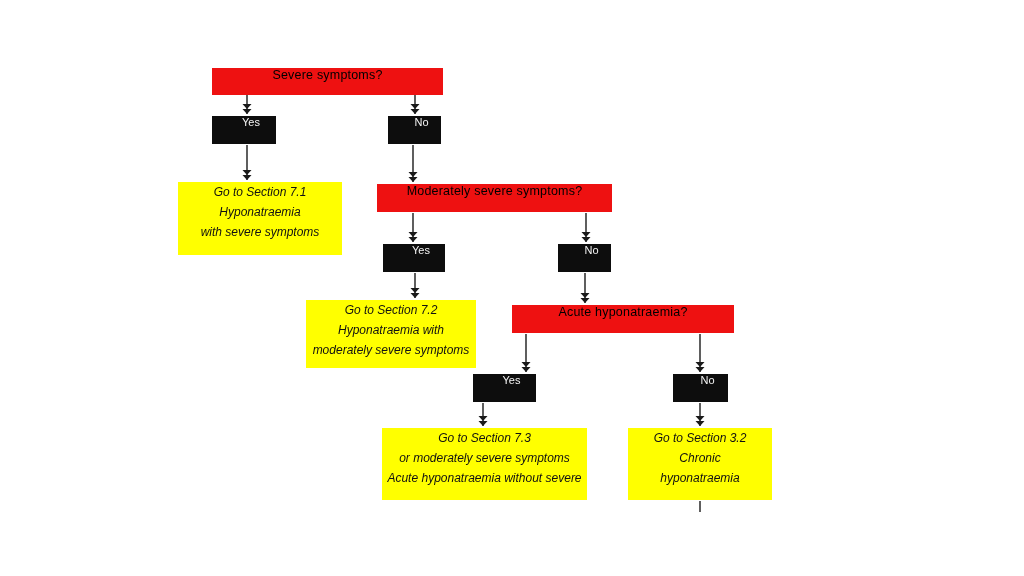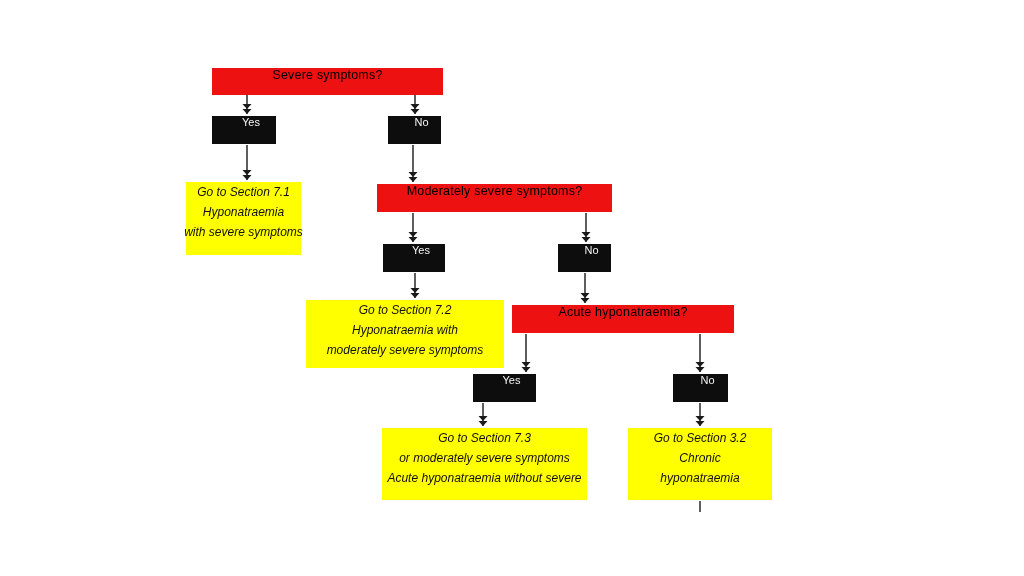--- a/index.html
+++ b/index.html
@@ -128,27 +128,27 @@
   </div>
 
   <div class="node answer" style="left:473px;top:374px;width:63px;height:28px">
     <span>Yes</span>
   </div>
 
   <div class="node answer" style="left:673px;top:374px;width:55px;height:28px">
     <span>No</span>
   </div>
 
-  <div class="node outcome" style="left:186px;top:182px;width:115px;height:73px">
+  <div class="node outcome" style="left:178px;top:182px;width:164px;height:73px">
     <span>Go to Section 7.1</span>
     <span>Hyponatraemia</span>
     <span>with severe symptoms</span>
   </div>
 
-  <div class="node outcome" style="left:306px;top:300px;width:198px;height:68px">
+  <div class="node outcome" style="left:306px;top:300px;width:170px;height:68px">
     <span>Go to Section 7.2</span>
     <span>Hyponatraemia with</span>
     <span>moderately severe symptoms</span>
   </div>
 
   <div class="node outcome" style="left:382px;top:428px;width:205px;height:72px">
     <span>Go to Section 7.3</span>
     <span>or moderately severe symptoms</span>
     <span>Acute hyponatraemia without severe</span>
   </div>

